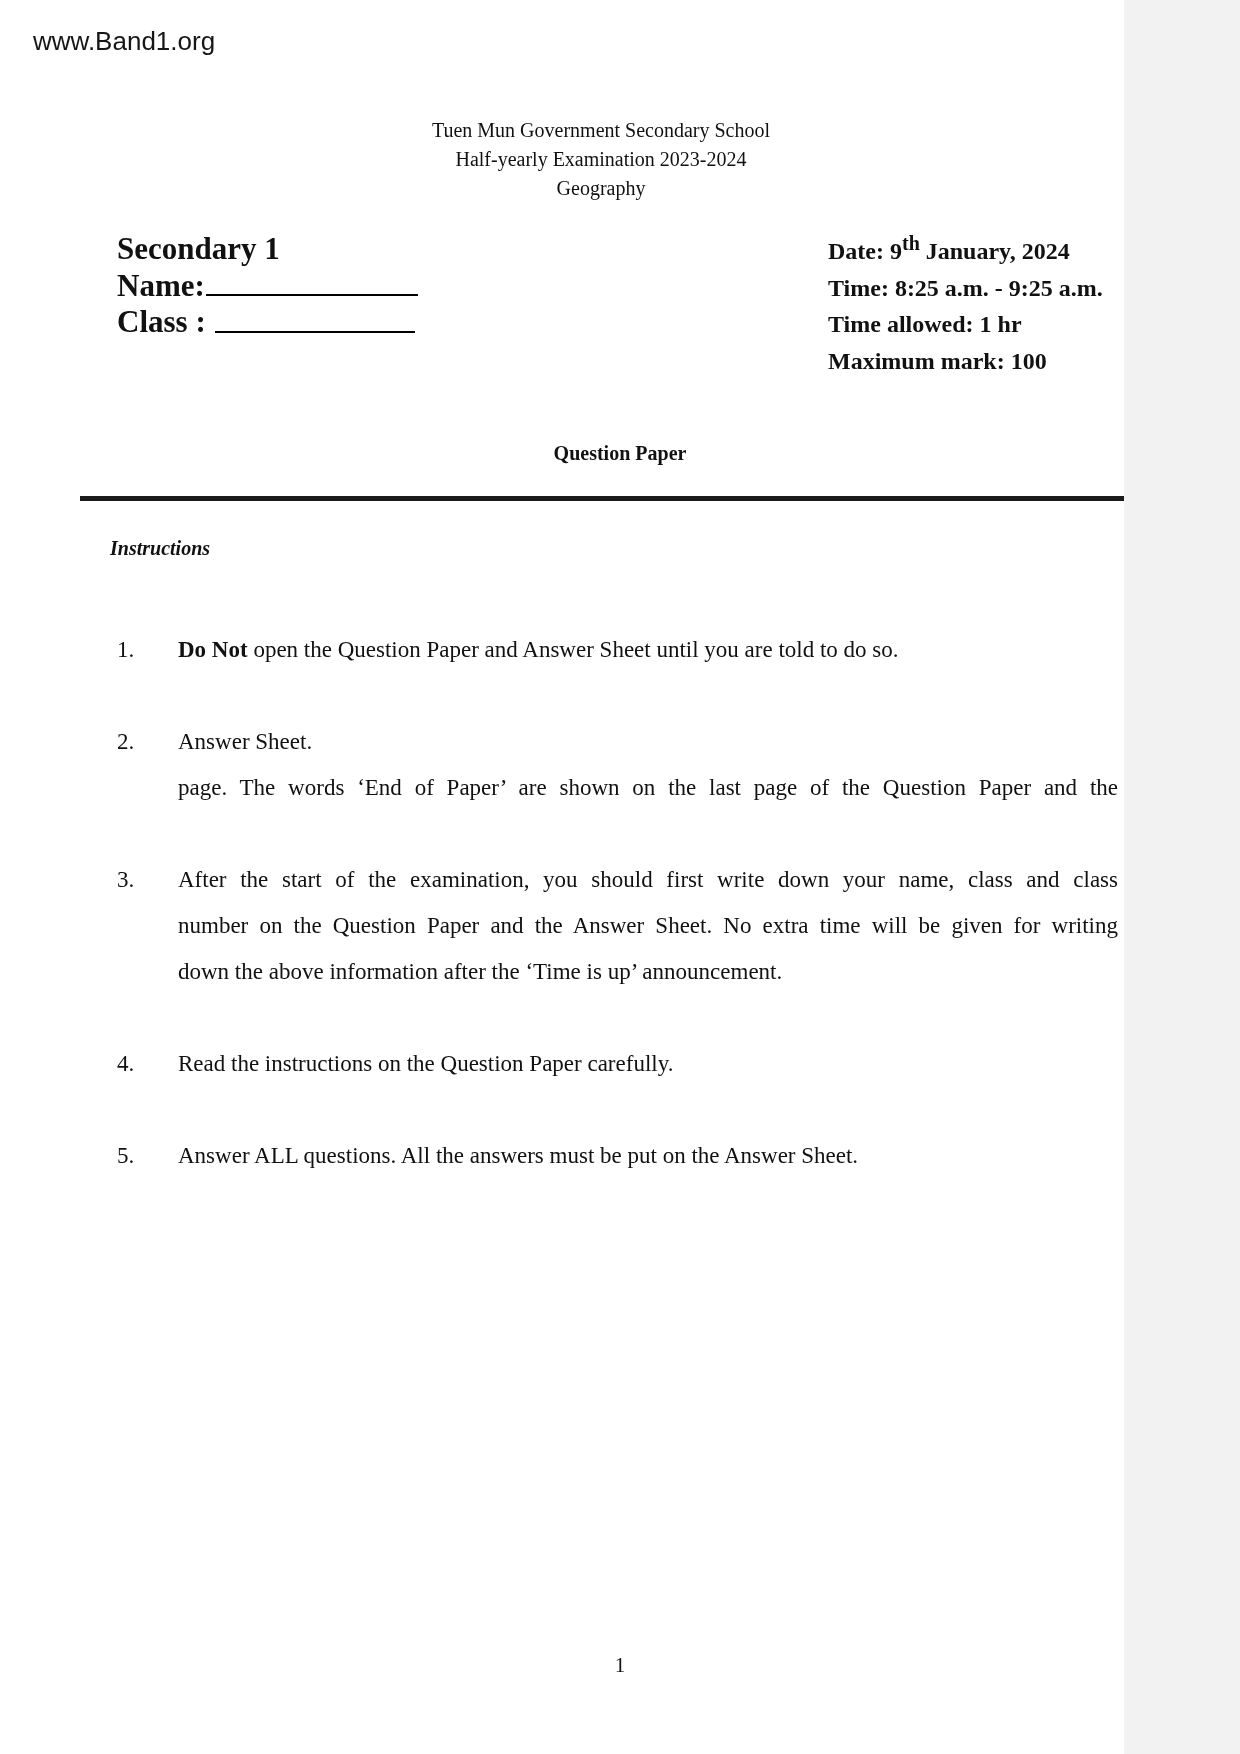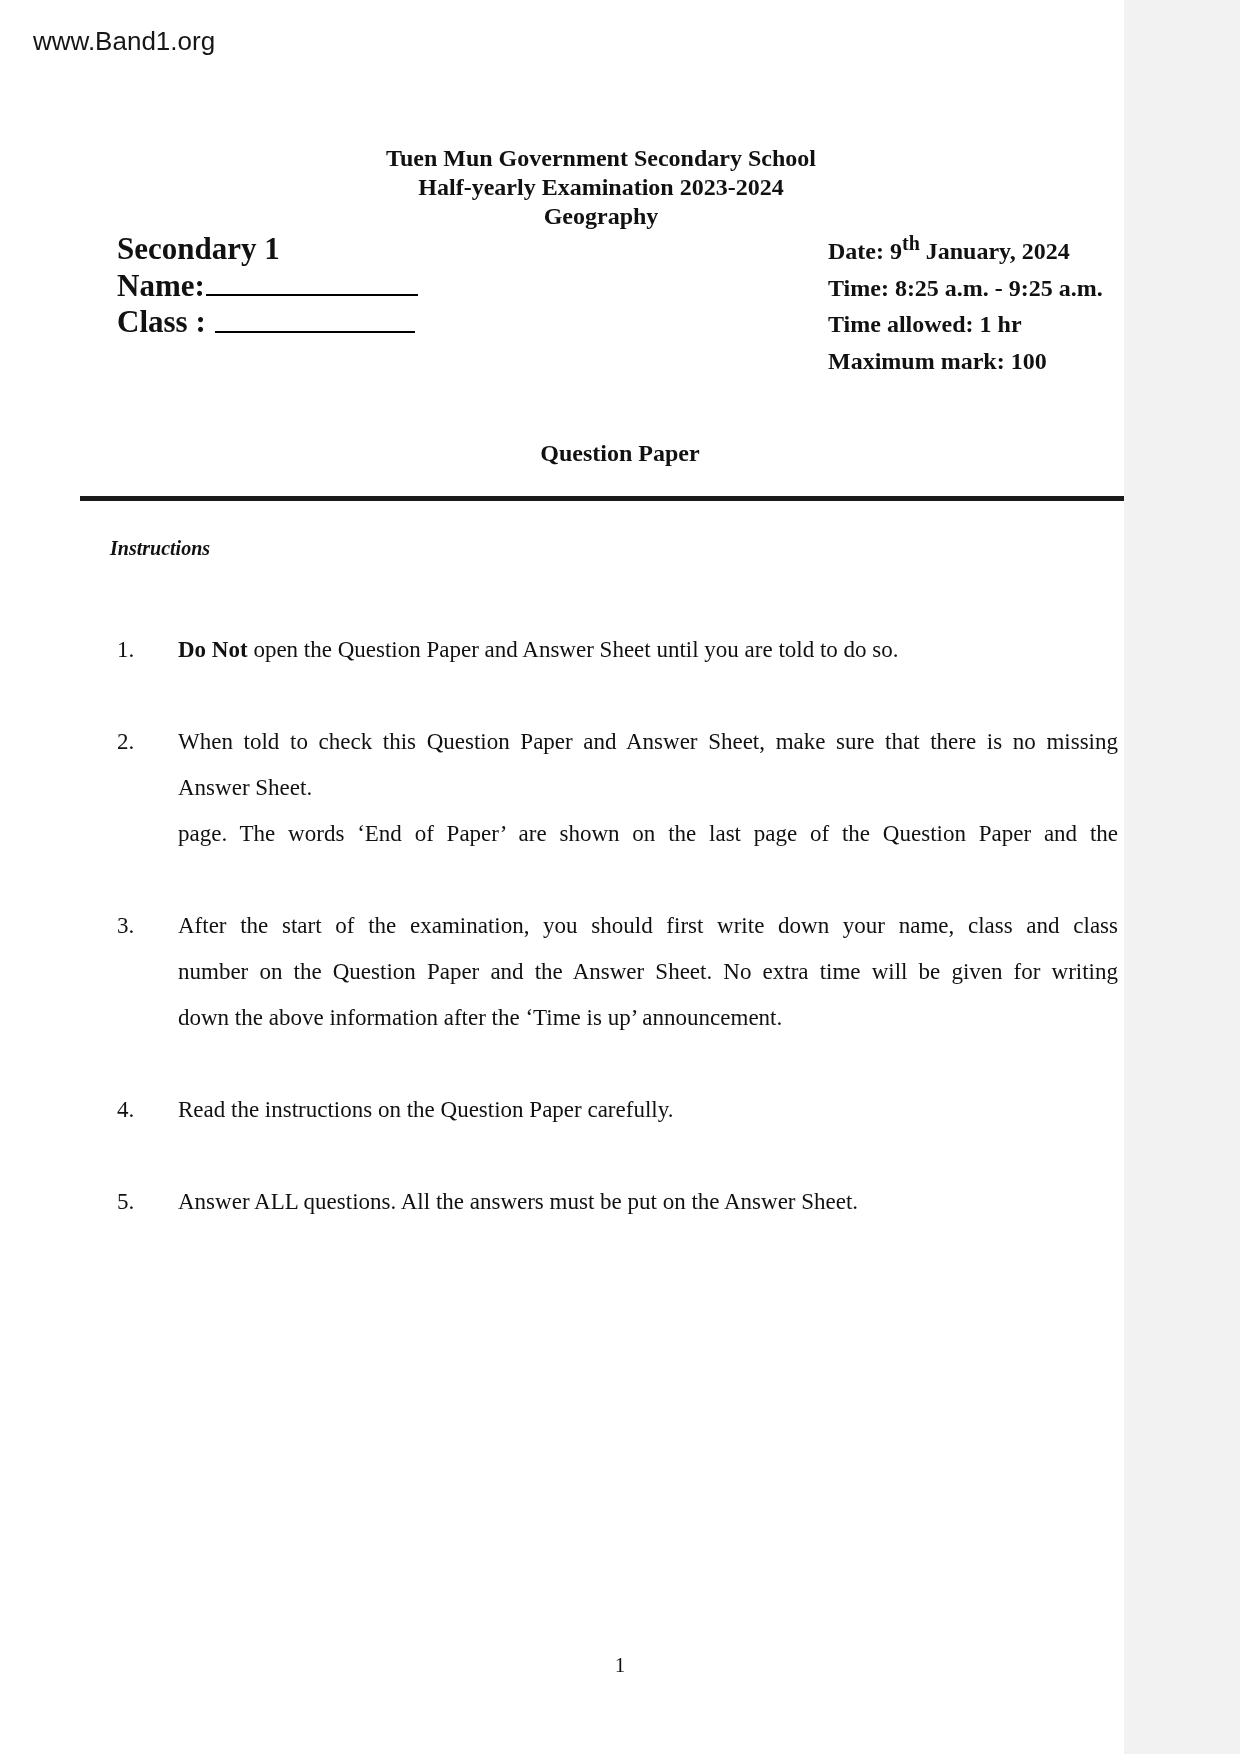--- a/index.html
+++ b/index.html
@@ -15,22 +15,22 @@
     color: #111111;
     overflow: hidden;
   }
   .watermark {
     position: absolute; left: 33px; top: 26px;
     font-family: "Liberation Sans", sans-serif;
     font-size: 26px; color: #161616;
   }
   .title-block {
     position: absolute; top: 116px; left: 0; width: 1202px;
-    text-align: center; font-weight: bold;
-    font-size: 24px; line-height: 29px; margin-top: 28px;
+    text-align: center; font-weight: normal;
+    font-size: 20px; line-height: 29px;
   }
   .info-left {
     position: absolute; top: 231px; left: 117px;
     font-weight: bold; font-size: 31px; line-height: 36.5px;
     white-space: nowrap;
   }
   .info-right {
     position: absolute; top: 233px; left: 828px;
     font-weight: bold; font-size: 24px; line-height: 36.5px;
     white-space: nowrap;
@@ -42,21 +42,21 @@
   }
   .blank-name    { width: 212px; margin-left: 1px; }
   .blank-class   { width: 200px; margin-left: 9px; }
   .blank-classno { width: 172px; margin-left: 2px; }
   .sup {
     vertical-align: super;
     font-size: 20px; line-height: 0;
   }
   .section-title {
     position: absolute; top: 439px; left: 0; width: 1240px;
-    text-align: center; font-weight: bold; font-size: 24px; line-height: 28px;
+    text-align: center; font-weight: bold; font-size: 20px; line-height: 28px;
   }
   .rule {
     position: absolute; top: 496px; left: 80px;
     width: 1070px; height: 5px; background: #1a1a1a;
   }
   .instructions-heading {
     position: absolute; top: 534px; left: 110px;
     font-weight: bold; font-size: 20px; line-height: 28px; font-style: italic;
   }
   .instructions-list {
@@ -109,21 +109,20 @@
     <div class="item">
       <span class="num">1.</span>
       <div class="itext">
         <div class="line"><b>Do Not</b><span> open the Question Paper and Answer Sheet until you are told to do so.</span></div>
       </div>
     </div>
 
     <div class="item">
       <span class="num">2.</span>
       <div class="itext">
-        <div class="line just">When told to check this Question Paper and Answer Sheet, make sure that there is no missing</div>
         <div class="line">Answer Sheet.</div>
         <div class="line just">page. The words ‘End of Paper’ are shown on the last page of the Question Paper and the</div>
       </div>
     </div>
 
     <div class="item">
       <span class="num">3.</span>
       <div class="itext">
         <div class="line just">After the start of the examination, you should first write down your name, class and class</div>
         <div class="line just">number on the Question Paper and the Answer Sheet. No extra time will be given for writing</div>

